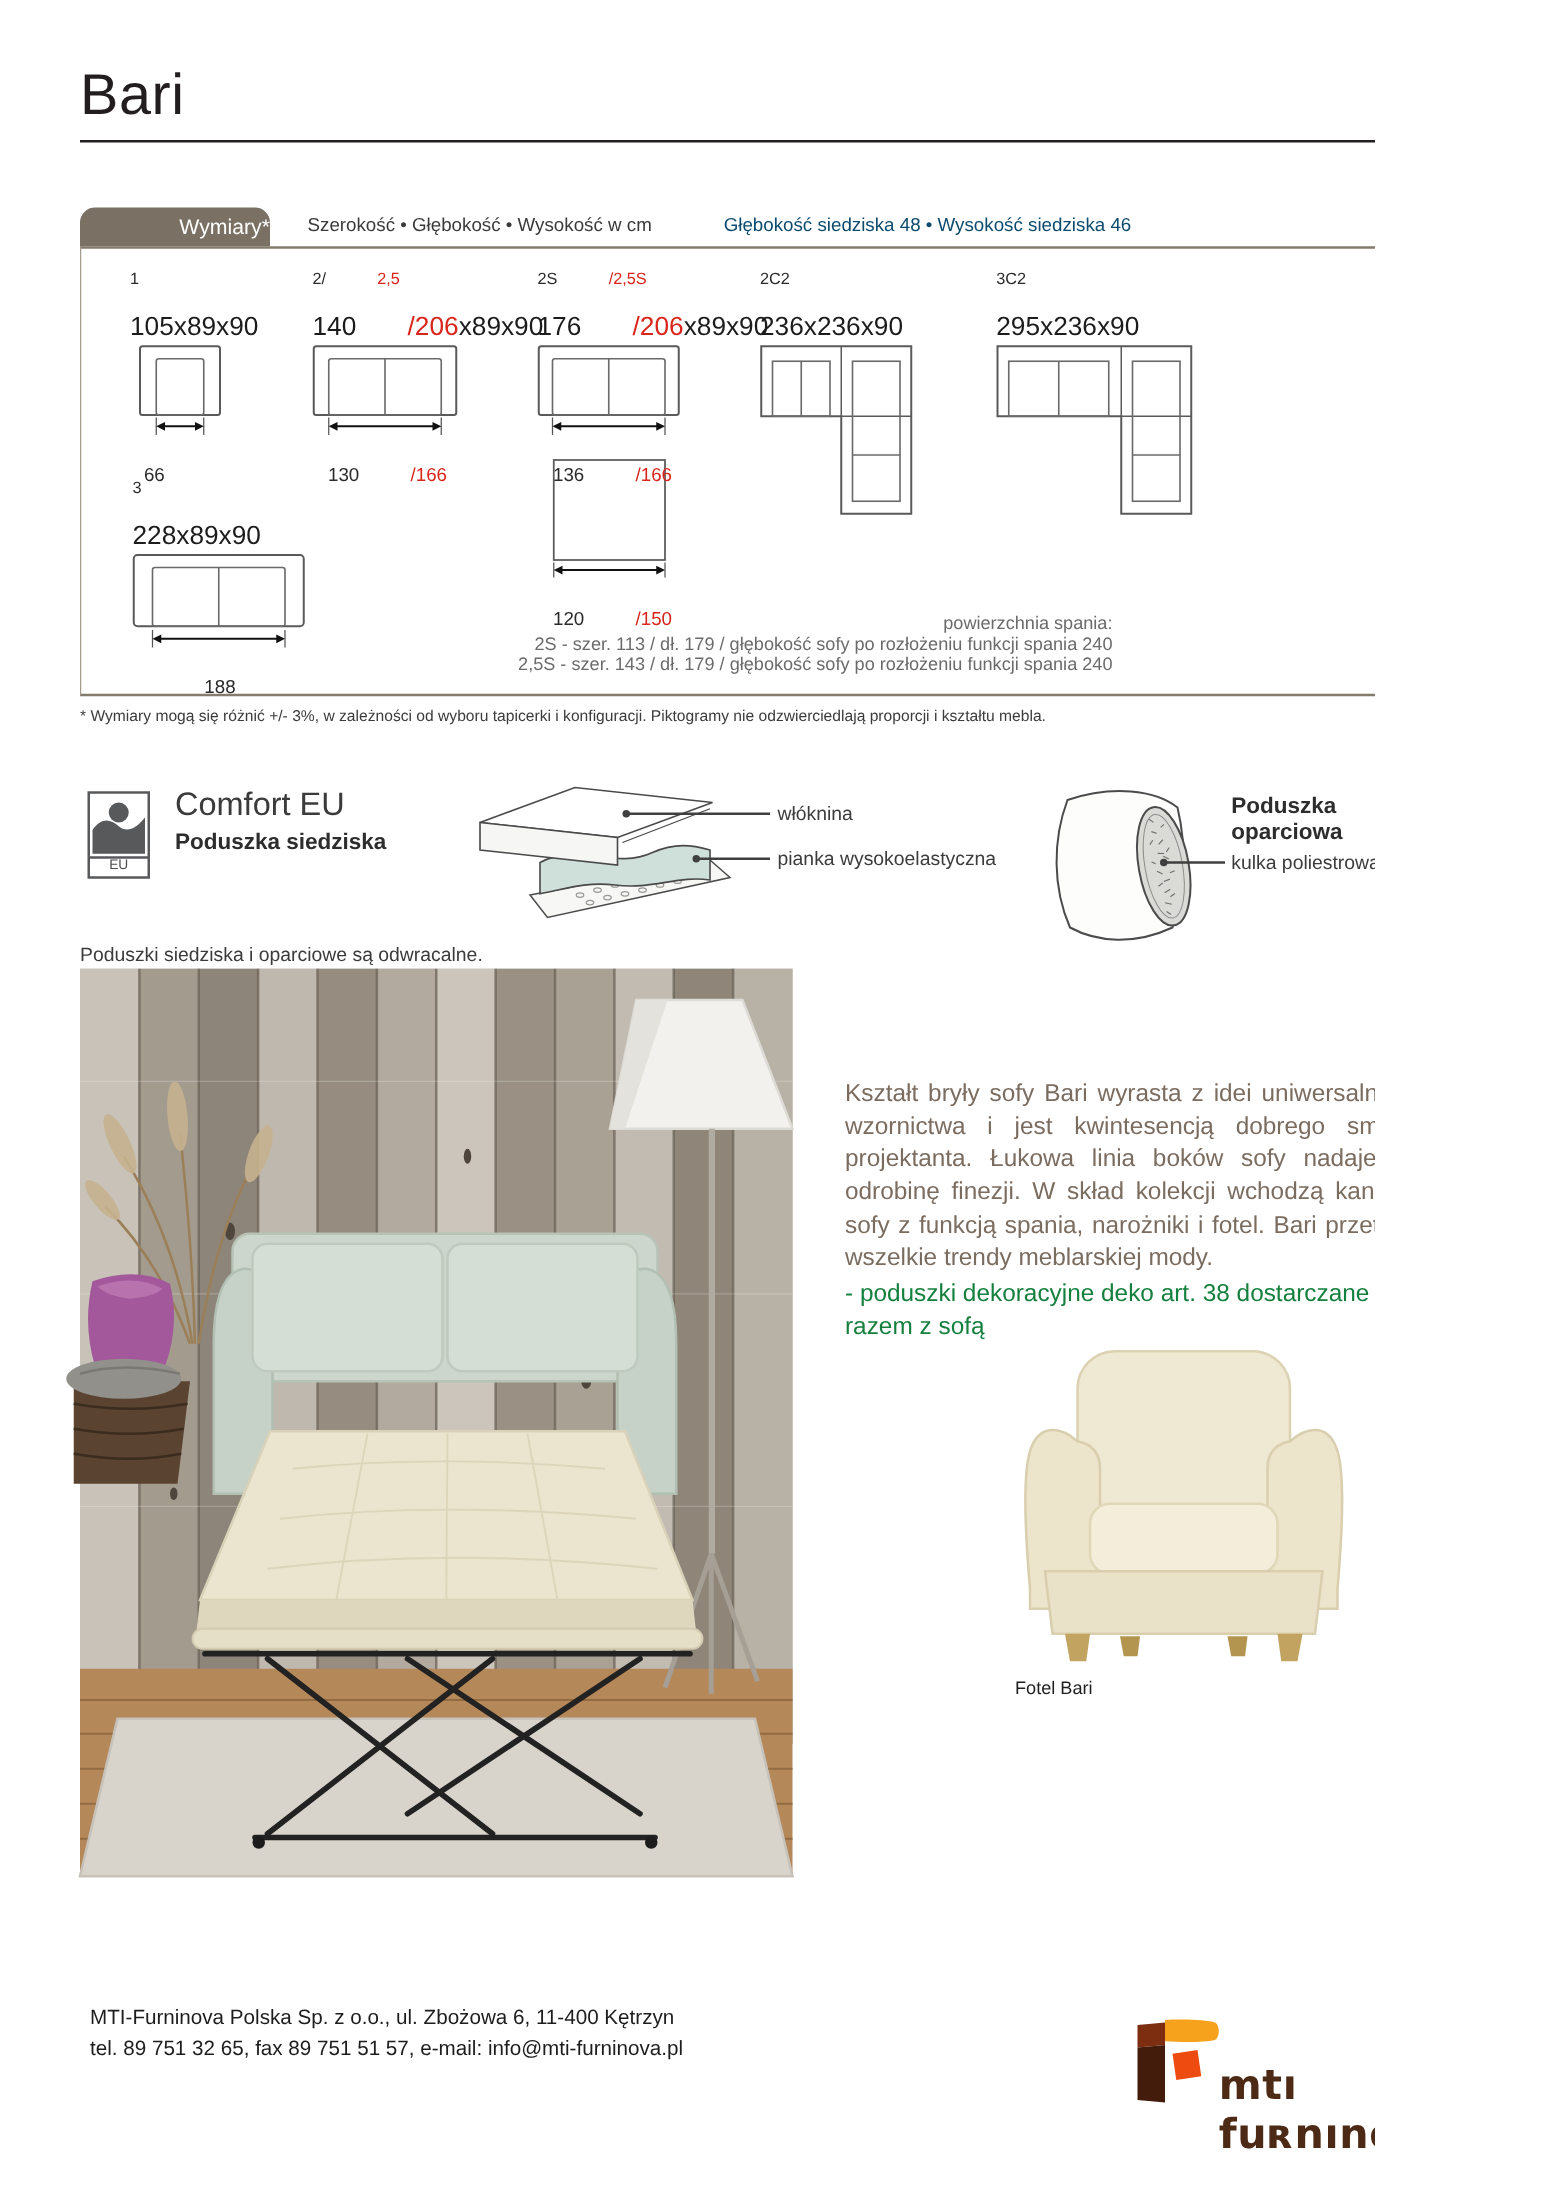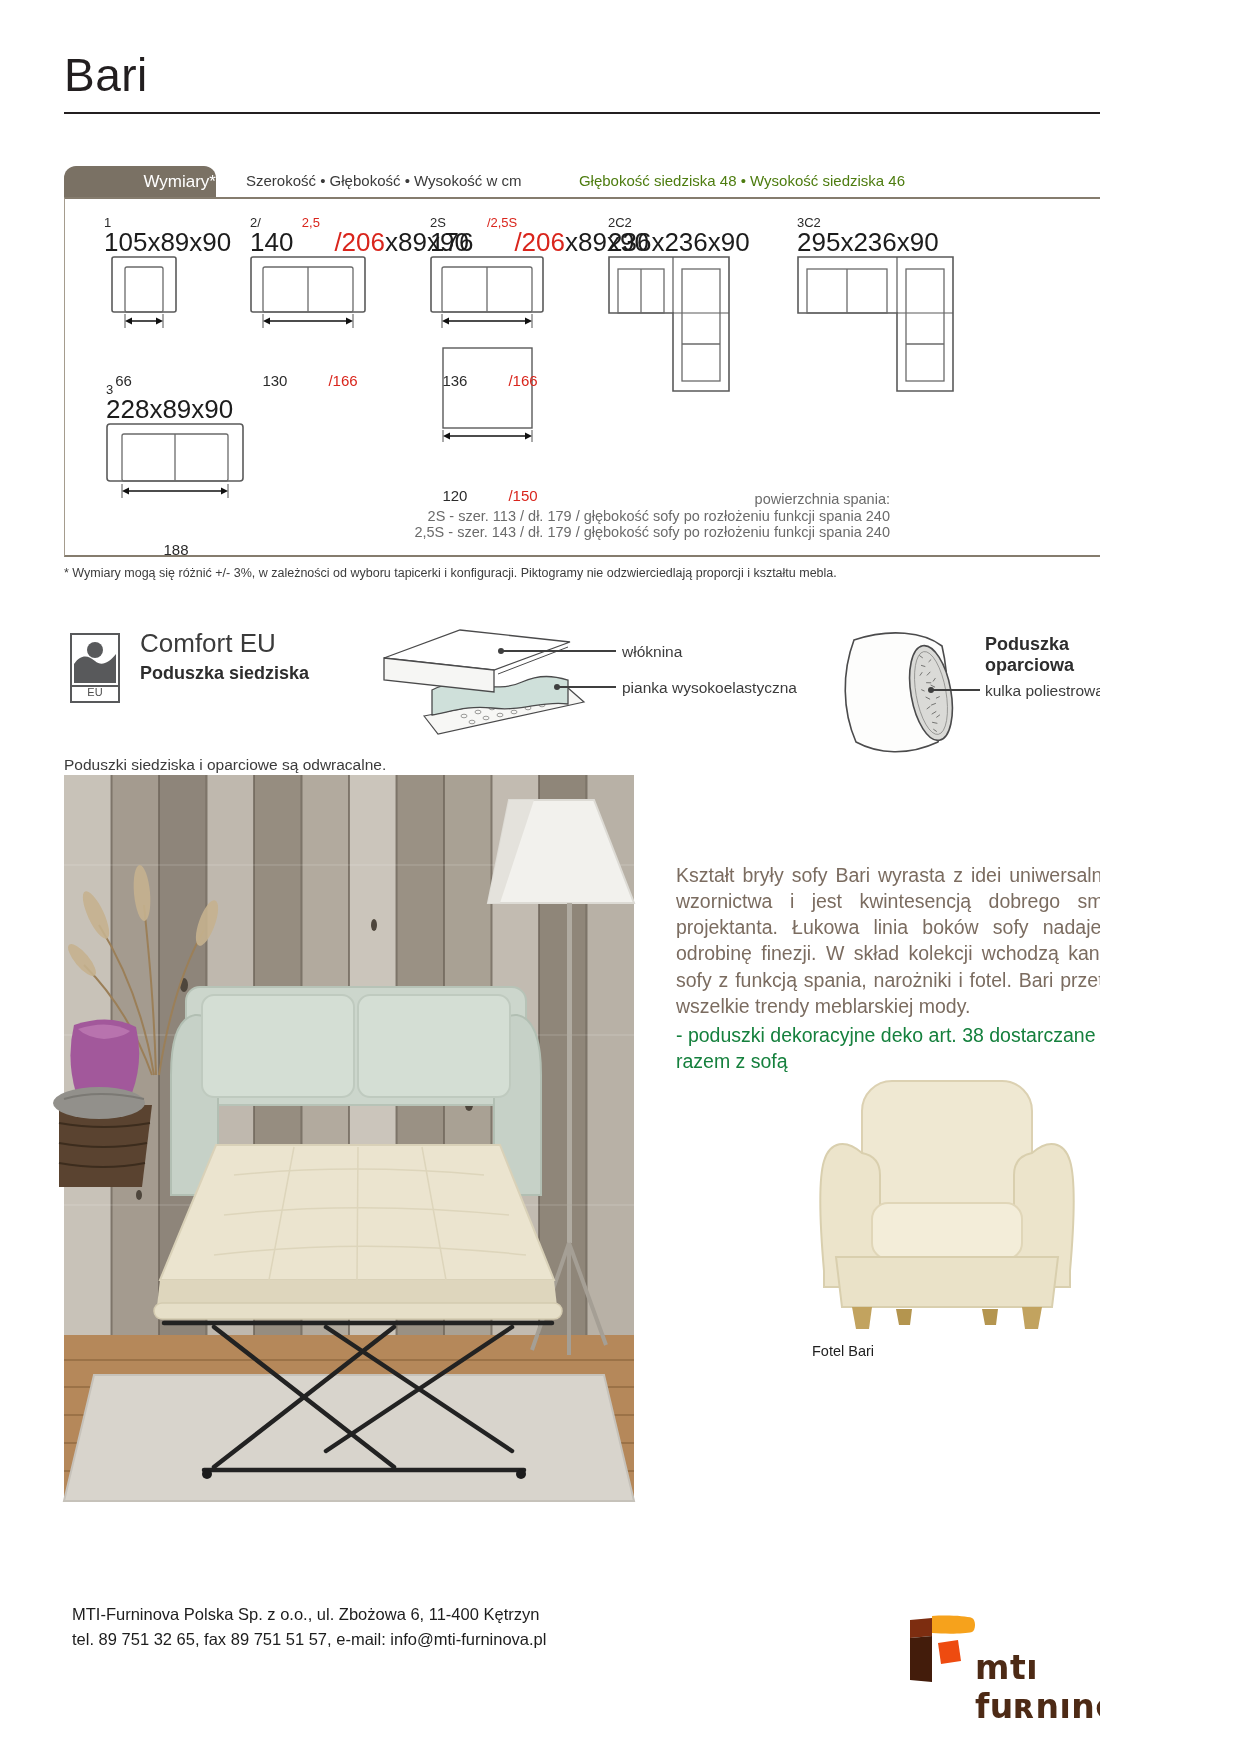--- a/index.html
+++ b/index.html
@@ -6,26 +6,26 @@
   .page{position:relative;width:1100px;height:1754px;background:#fff;overflow:hidden;
         font-family:"Liberation Sans","DejaVu Sans",sans-serif;color:#222;}
   .abs{position:absolute;}
   
   .title{left:64px;top:48px;font-size:46px;color:#221e1f;letter-spacing:.5px;}
   .title-rule{left:64px;top:112px;width:1112px;height:2px;background:#231f20;}
   
   .dim-tab{left:64px;top:166px;width:152px;height:31px;background:#7a7164;border-radius:12px 12px 0 0;
            color:#fff;font-size:17px;text-align:right;line-height:31px;z-index:2;}
   .hdr-left{left:246px;top:172px;font-size:15px;color:#3a3a3a;}
-  .hdr-right{right:195px;top:172px;font-size:15px;color:#4d7c0f;}
+  .hdr-right{right:195px;top:172px;font-size:15px;color:#0c4a6e;}
   .dim-box{left:64px;top:197px;width:1114px;height:360px;border:1px solid #a59c8e;
            border-top:2px solid #857c6e;border-bottom:2px solid #857c6e;box-sizing:border-box;}
   .diag{position:absolute;}
   .dcode{font-size:13px;color:#2a2a2a;line-height:15px;white-space:nowrap;}
-  .dsize{font-size:26px;color:#1c1c1c;line-height:24px;white-space:nowrap;}
+  .dsize{font-size:21px;color:#1c1c1c;line-height:24px;white-space:nowrap;margin-top:20px;}
   .dsvg{display:block;margin-top:2px;}
   .dlabel{position:absolute;font-size:15px;color:#2b2b2b;text-align:center;white-space:nowrap;margin-top:45px;}
   .red{color:#d9251c;padding-left:41px;}
   .sleep{right:210px;top:491px;text-align:right;font-size:14.5px;color:#6b6b6b;line-height:16.5px;}
   .footnote{left:64px;top:566px;font-size:12.5px;color:#3c3c3c;}
   
   .comfort-title{left:140px;top:628px;font-size:26px;color:#3b3b3b;}
   .comfort-sub{left:140px;top:663px;font-size:18px;font-weight:bold;color:#2d2d2d;}
   .comfort-body{left:140px;top:687px;width:228px;font-size:15.5px;line-height:1.35;color:#3c3c3c;}
   .eu-label{left:70px;top:686px;width:50px;text-align:center;font-size:11px;color:#4c4c4c;}

